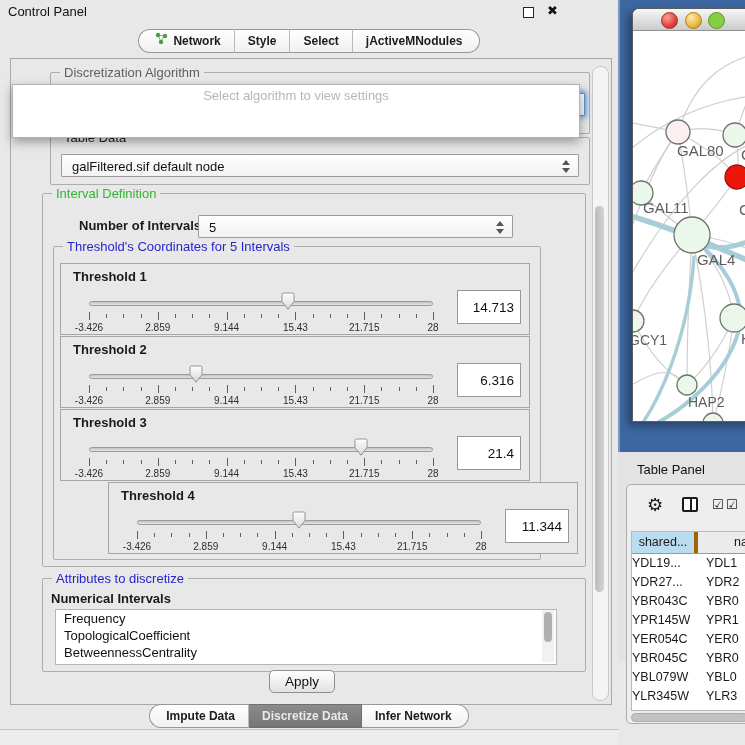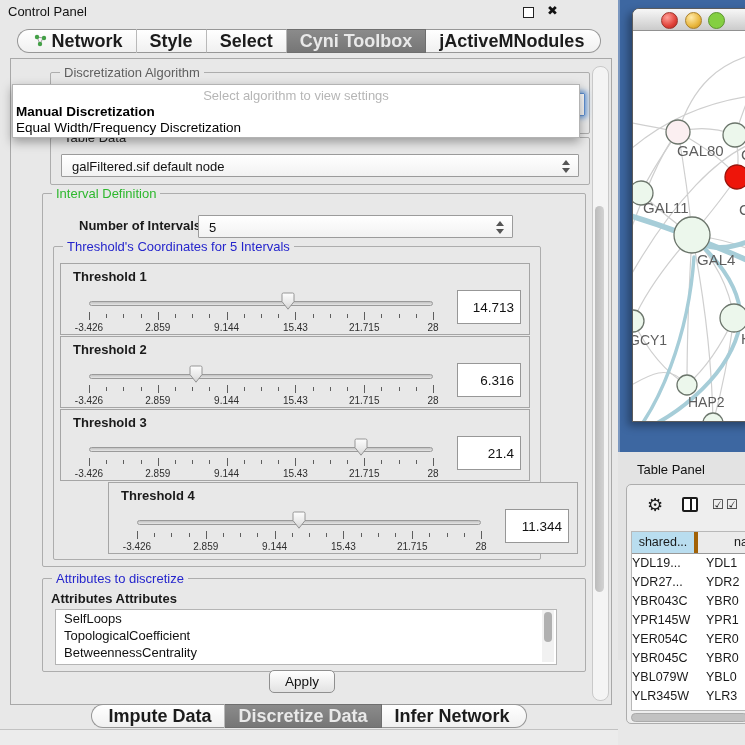--- a/index.html
+++ b/index.html
@@ -10,21 +10,21 @@
   #control-panel{position:absolute;left:0;top:0;width:618px;height:745px;background:#e8e8e8;}
   #cp-titlebar{position:absolute;left:0;top:0;width:572px;height:24px;}
   #cp-title{position:absolute;left:8px;top:4px;font-size:13px;color:#111;}
   #float-icon{position:absolute;right:38px;top:7px;width:9px;height:9px;border:1.5px solid #222;background:#fff;}
   #close-icon{position:absolute;right:14px;top:3px;font-size:13px;font-weight:bold;color:#111;}
   #top-tabs,#bottom-tabs{position:absolute;left:0;width:618px;display:flex;justify-content:center;}
   #top-tabs{top:29px;}
   #bottom-tabs{top:704px;}
   .seg{height:22px;line-height:22px;padding:0 13px;background:linear-gradient(#ffffff,#f0f0f0);
        border-top:1px solid #979797;border-bottom:1px solid #979797;border-right:1px solid #b9b9b9;
-       font-weight:bold;font-size:18px;color:#1c1c1c;display:flex;align-items:flex-start;gap:5px;}
+       font-weight:bold;font-size:12px;color:#1c1c1c;display:flex;align-items:flex-start;gap:5px;}
   .seg:first-child{border-left:1px solid #979797;border-radius:12px 0 0 12px;padding-left:16px;}
   .seg:last-child{border-radius:0 12px 12px 0;border-right:1px solid #979797;padding-right:16px;}
   .seg.active{background:linear-gradient(#8b8b8b,#767676);color:#e9e9e9;border-color:#6e6e6e;}
   #content-box{position:absolute;left:10px;top:58px;width:600px;height:645px;border:1px solid #a8a8a8;background:#e8e8e8;}
   .fieldset{position:absolute;border:1px solid #adadad;border-radius:2px;}
   .fieldset>.legend{position:absolute;top:-8px;left:9px;background:#e8e8e8;padding:0 4px;font-size:13px;}
   .legend.gray{color:#5f5f5f;}
   .legend.green{color:#2eb82e;}
   .legend.blue{color:#2525cc;}
   .combo{position:absolute;height:23px;background:linear-gradient(#ffffff,#f2f2f2);border:1px solid #9b9b9b;
@@ -134,23 +134,20 @@
             <circle cx="6" cy="10" r="2.2" fill="#43a047"></circle>
           </svg></span>
         <span>Network</span>
       </div>
       <div class="seg">
         <span>Style</span>
       </div>
       <div class="seg">
         <span>Select</span>
       </div>
-      <div class="seg active">
-        <span>Cyni Toolbox</span>
-      </div>
       <div class="seg">
         <span>jActiveMNodules</span>
       </div>
     </div>
   <div id="content-box"></div>
 
   <div class="fieldset" id="algo-fieldset" style="left:50px;top:72px;width:538px;height:60px;">
     <span class="legend gray">Discretization Algorithm</span>
     <div class="combo focusring" style="left:10px;top:20px;width:524px;">
       <span class="updown">
@@ -358,23 +355,23 @@
       </div>
     </div>
     <input class="tvalue" value="11.344" style="">
   </div>
 </div>
     </div>
   </div>
 
   <div class="fieldset" id="attr-fieldset" style="left:42px;top:578px;width:542px;height:92px;">
     <span class="legend blue">Attributes to discretize</span>
-    <span class="abs" style="left:8px;top:12px;font-weight:bold;">Attributes Attributes</span>
+    <span class="abs" style="left:8px;top:12px;font-weight:bold;">Numerical Intervals</span>
     <div id="attr-list">
-        <div class="attr-item">SelfLoops</div>
+        <div class="attr-item">Frequency</div>
         <div class="attr-item">TopologicalCoefficient</div>
         <div class="attr-item">BetweennessCentrality</div>
       </div>
     <div id="attr-scroll" style="left:499px;top:31px;">
         <div class="sthumb"></div>
       </div>
   </div>
 
   <div id="apply-btn">Apply</div>
   <div id="main-scroll">
@@ -389,24 +386,20 @@
       </div>
       <div class="seg">
         <span>Infer Network</span>
       </div>
     </div>
   <div id="cp-footer"></div>
 </div>
 
 <div id="algo-popup">
   <div class="hint">Select algorithm to view settings</div>
-  <div id="popup-items">
-      <div class="popup-item selected">Manual Discretization</div>
-      <div class="popup-item">Equal Width/Frequency Discretization</div>
-    </div>
 </div>
 
 <div id="desktop"></div>
 <div id="net-window">
   <div id="net-titlebar">
     <span class="light" id="light-red"></span>
     <span class="light" id="light-yellow"></span>
     <span class="light" id="light-green"></span>
   </div>
   <div id="net-canvas">

